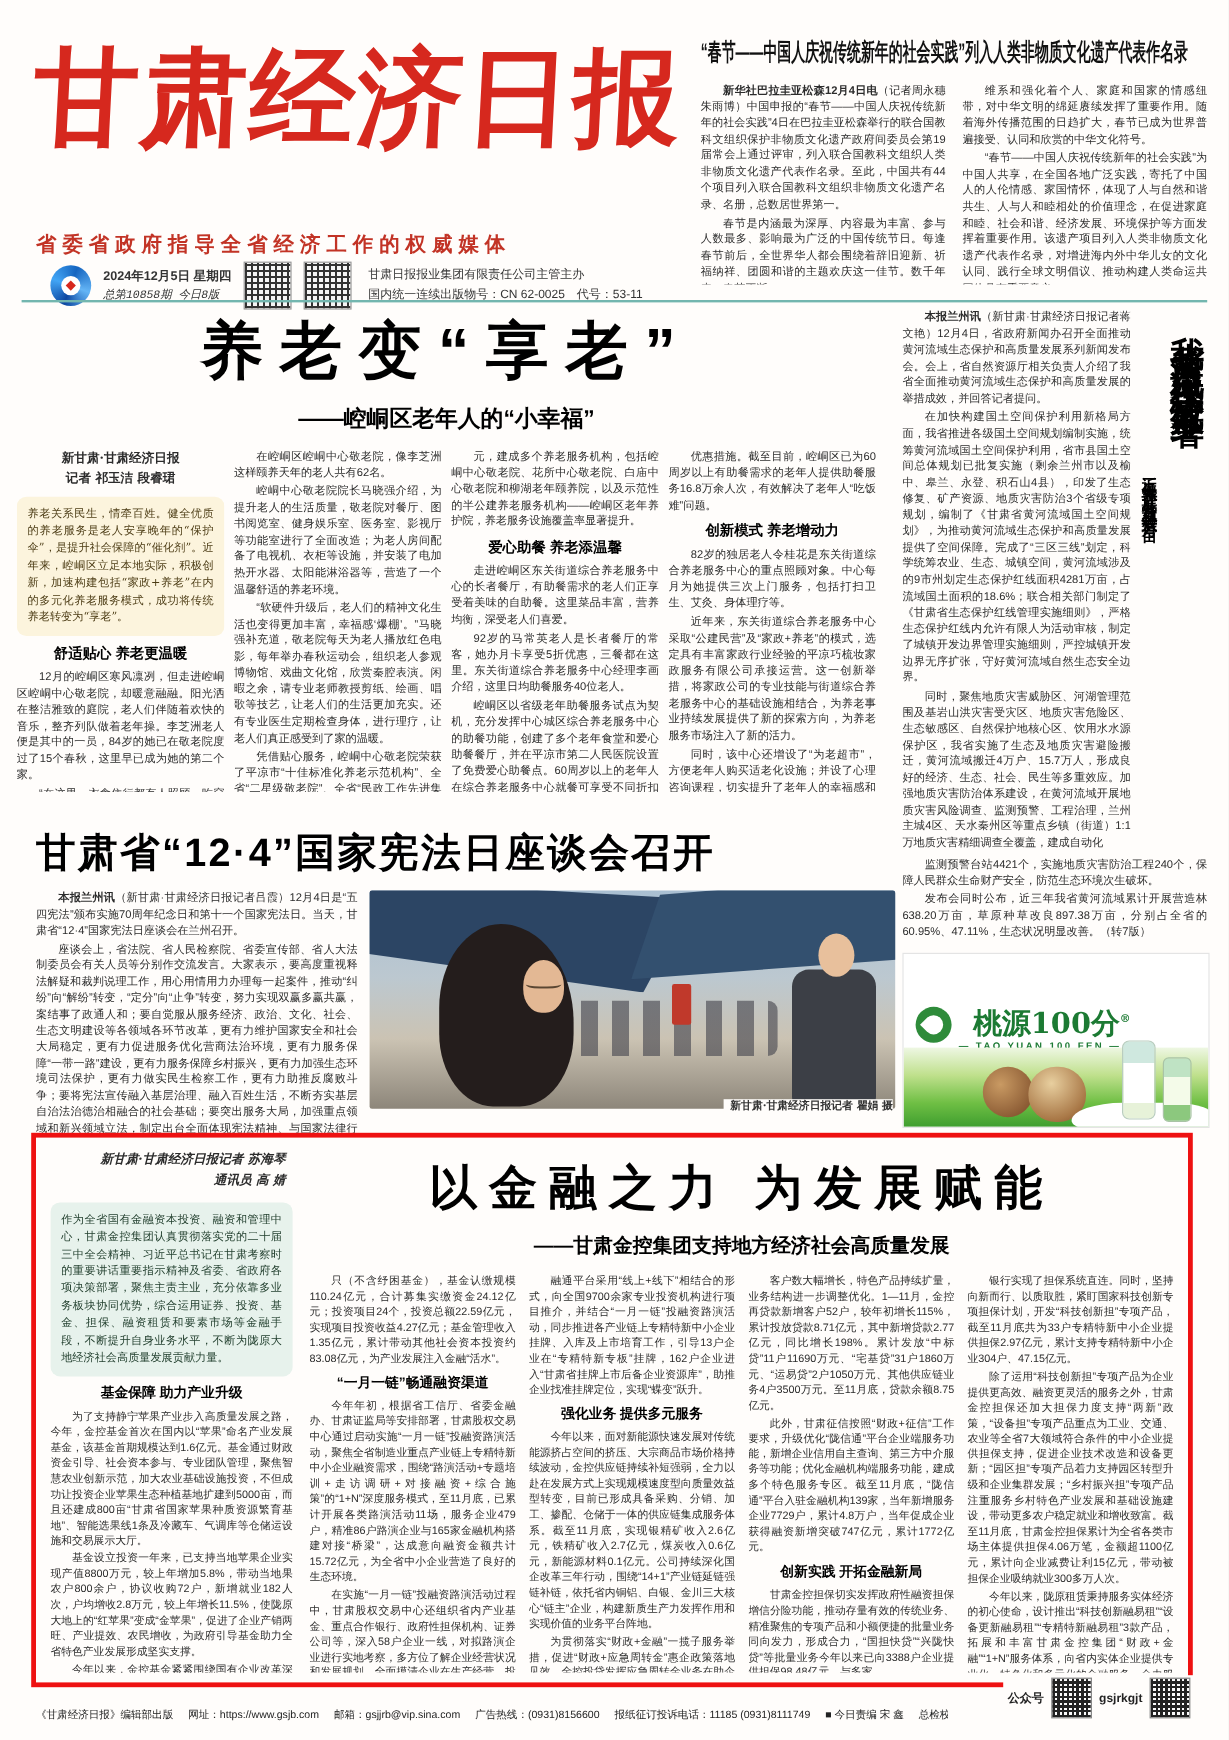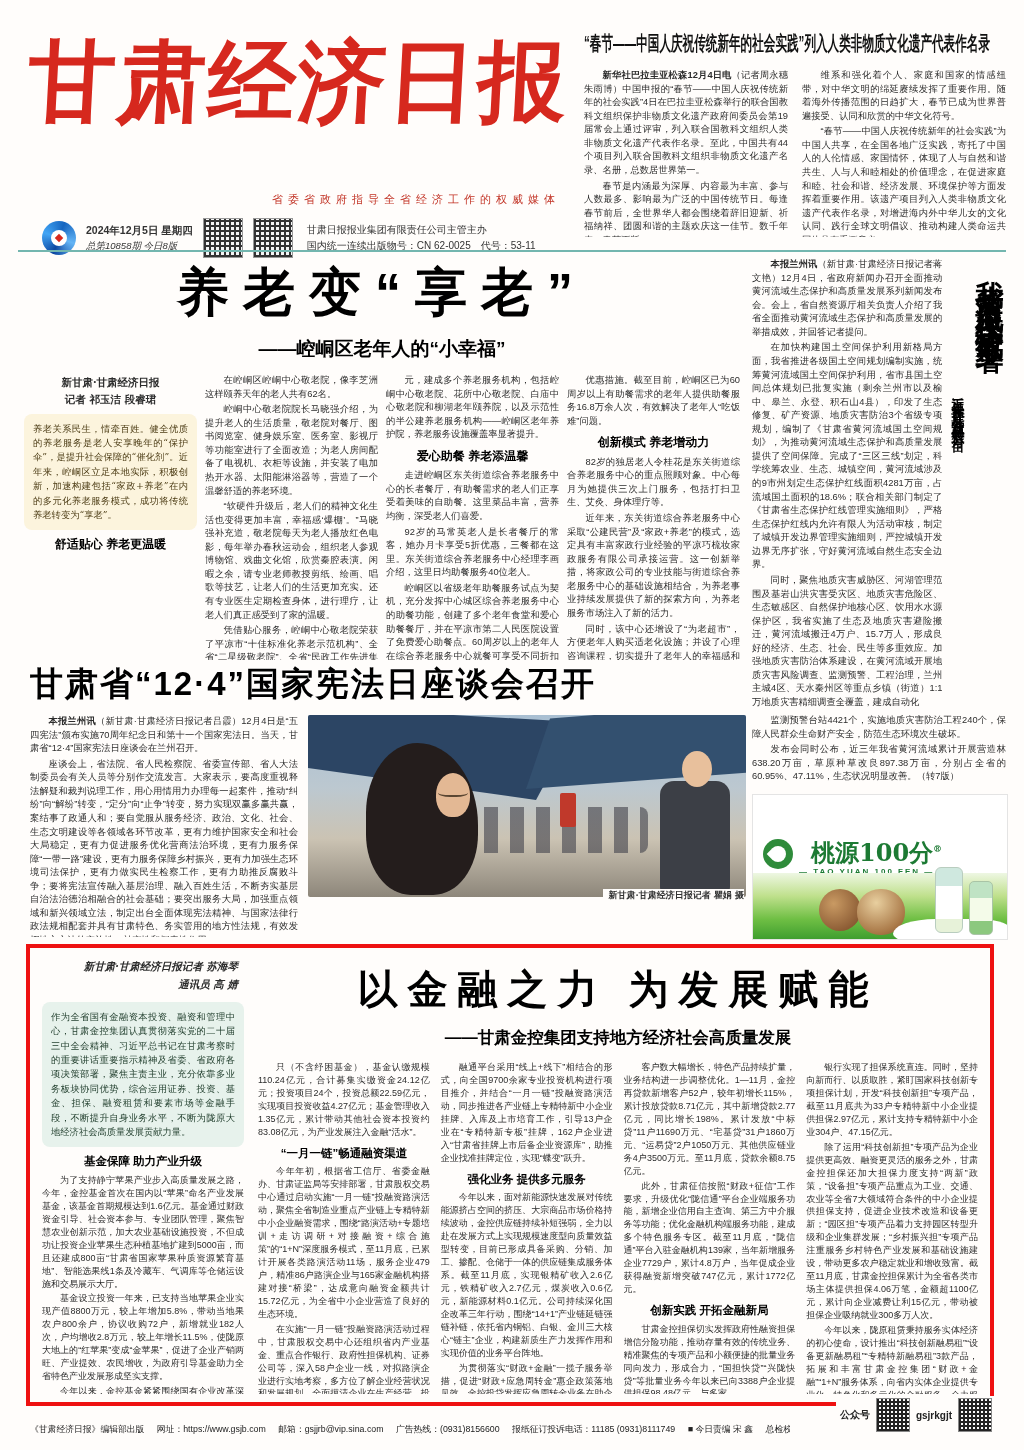--- a/index.html
+++ b/index.html
@@ -9,66 +9,66 @@
   b{font-weight:bold;}
   .body-text{font-size:9.3px;line-height:1.46;text-align:justify;color:#2c2c2c;}
   .subhead{font-weight:bold;text-align:center;font-size:12px;margin:6px 0 4px;text-indent:0;color:#000;}
   .col{flex:1;overflow:hidden;}
 
   
   .header{position:absolute;left:0;top:0;width:1024px;height:254px;}
   .masthead-title{position:absolute;left:28px;top:18px;width:545px;
      font-family:"DejaVu Serif",serif;font-weight:900;font-size:88px;line-height:1.45;
      color:#d6281e;letter-spacing:2px;transform:skewX(-3deg);white-space:nowrap;}
-  .masthead-slogan{position:absolute;left:30px;top:192px;width:530px;text-align:right;
-     color:#c23325;font-weight:normal;font-size:11px;letter-spacing:5px;}
+  .masthead-slogan{position:absolute;left:30px;top:192px;width:530px;text-align:left;
+     color:#c23325;font-weight:bold;font-size:17px;letter-spacing:5px;}
   .info-row{position:absolute;left:42px;top:218px;display:flex;align-items:center;gap:10px;}
   .paper-logo{width:34px;height:34px;border-radius:50%;
      background:conic-gradient(from 20deg,#1565c0,#64b5f6,#0d47a1,#42a5f5,#1565c0);
      position:relative;}
   .paper-logo::after{content:"";position:absolute;left:9px;top:9px;width:16px;height:16px;border-radius:50%;background:#fff;}
   .paper-logo::before{content:"";position:absolute;left:14px;top:14px;width:6px;height:6px;background:#d6281e;transform:rotate(45deg);z-index:2;}
   .date-block{font-size:10.5px;color:#333;line-height:1.5;}
   .date-line1{font-weight:bold;}
-  .date-line2{font-family:Liberation Sans, sans-serif;font-style:italic;font-size:9.5px;}
+  .date-line2{font-family:Liberation Mono, monospace;font-style:italic;font-size:9.5px;}
   .qr{width:38px;height:38px;border:1px solid #999;background-image:
       repeating-linear-gradient(0deg,#333 0 2px,transparent 2px 5px),
       repeating-linear-gradient(90deg,#333 0 2px,#f5f5f5 2px 5px);}
   .pub-block{font-size:10px;color:#333;line-height:1.6;margin-left:4px;}
   .rule-teal{position:absolute;left:18px;right:18px;top:250px;height:2px;background:#73b6af;}
 
   
   .tr-article{position:absolute;left:584px;top:30px;width:422px;height:214px;}
   .tr-headline{font-weight:900;font-size:20px;color:#111;white-space:nowrap;
      transform:scale(0.58,1);transform-origin:left top;width:720px;}
   .tr-cols{display:flex;gap:14px;margin-top:12px;height:168px;overflow:hidden;}
 
   
-  .main-article{position:absolute;left:24px;top:258px;width:716px;height:398px;}
+  .main-article{position:absolute;left:14px;top:258px;width:716px;height:398px;}
   .main-headline{text-align:center;font-size:52px;font-weight:900;letter-spacing:14px;color:#000;}
   .main-subtitle{text-align:center;font-size:19px;font-weight:bold;margin-top:8px;color:#000;}
   .main-cols{display:flex;gap:8px;margin-top:12px;height:286px;overflow:hidden;}
   .byline{font-family:"DejaVu Serif",serif;font-size:10.5px;font-weight:bold;text-align:center;line-height:1.6;margin-bottom:6px;}
   .intro-box{background:#fcf4dd;border-radius:8px;padding:8px 9px;font-family:"DejaVu Serif",serif;
      font-size:9.3px;line-height:1.55;color:#4c3c15;text-align:justify;margin-bottom:4px;}
 
   
   .yr{position:absolute;left:752px;top:258px;width:254px;height:530px;}
   .yr-main{display:flex;height:452px;overflow:hidden;}
   .yr-body{flex:1;overflow:hidden;}
   .yr-sub{writing-mode:vertical-rl;font-size:13px;font-weight:bold;letter-spacing:3px;
      margin-top:128px;margin-left:6px;color:#000;height:300px;}
   .yr-head{writing-mode:vertical-rl;font-size:28px;font-weight:900;letter-spacing:5px;
      line-height:1.2;margin-left:6px;color:#000;}
   .yr-wide{margin-top:4px;height:70px;overflow:hidden;}
 
   
   .con{position:absolute;left:30px;top:662px;width:716px;height:280px;}
   .con-headline{font-size:33px;font-weight:900;letter-spacing:2px;color:#000;
-     text-shadow:0 0 3px #fff,0 0 3px #fff;position:relative;z-index:3;}
+     text-shadow:0 0 3px #fff,0 0 3px #fff;position:relative;z-index:3;margin-top:27px;}
   .con-body{display:flex;gap:10px;margin-top:8px;}
   .con-text{width:268px;height:222px;overflow:hidden;}
   .con-right{flex:1;display:flex;flex-direction:column;}
   .photo{height:182px;border-radius:2px;position:relative;overflow:hidden;
      background:linear-gradient(180deg,#a9bfd2 0%,#bcc8d0 40%,#cbc3b3 68%,#8d867a 100%);}
   .canopy1{position:absolute;left:-30px;top:-10px;width:300px;height:95px;background:#2c4564;
      clip-path:polygon(0 0,100% 18%,86% 100%,0 62%);}
   .canopy2{position:absolute;right:-20px;top:-14px;width:240px;height:88px;background:#33506f;
      clip-path:polygon(10% 20%,100% 0,100% 80%,0 100%);}
   .crowd{position:absolute;left:150px;top:92px;width:190px;height:46px;
@@ -179,20 +179,24 @@
     <div class="main-headline">养老变“享老”</div>
     <div class="main-subtitle">——崆峒区老年人的“小幸福”</div>
     <div class="main-cols body-text">
       <div class="col">
         <div class="byline">
           <div>新甘肃·甘肃经济日报</div>
           <div>记者 祁玉洁 段睿珺</div>
         </div>
         <div class="intro-box">养老关系民生，情牵百姓。健全优质的养老服务是老人安享晚年的“保护伞”，是提升社会保障的“催化剂”。近年来，崆峒区立足本地实际，积极创新，加速构建包括“家政+养老”在内的多元化养老服务模式，成功将传统养老转变为“享老”。</div>
         <div class="subhead">舒适贴心 养老更温暖</div>
+        <div>
+            <p>12月的崆峒区寒风凛冽，但走进崆峒区崆峒中心敬老院，却暖意融融。阳光洒在整洁雅致的庭院，老人们伴随着欢快的音乐，整齐列队做着老年操。李芝洲老人便是其中的一员，84岁的她已在敬老院度过了15个春秋，这里早已成为她的第二个家。</p>
+            <p>“在这里，衣食住行都有人照顾，吃穿不愁，每月还有90元的零花钱。最重要的是，每天能和一群志同道合的老人做健身操，生活愈发充实快乐！”李芝洲老人笑着分享道。</p>
+          </div>
       </div>
       <div class="col">
           <p>在崆峒区崆峒中心敬老院，像李芝洲这样颐养天年的老人共有62名。</p>
           <p>崆峒中心敬老院院长马晓强介绍，为提升老人的生活质量，敬老院对餐厅、图书阅览室、健身娱乐室、医务室、影视厅等功能室进行了全面改造；为老人房间配备了电视机、衣柜等设施，并安装了电加热开水器、太阳能淋浴器等，营造了一个温馨舒适的养老环境。</p>
           <p>“软硬件升级后，老人们的精神文化生活也变得更加丰富，幸福感‘爆棚’。”马晓强补充道，敬老院每天为老人播放红色电影，每年举办春秋运动会，组织老人参观博物馆、戏曲文化馆，欣赏秦腔表演。闲暇之余，请专业老师教授剪纸、绘画、唱歌等技艺，让老人们的生活更加充实。还有专业医生定期检查身体，进行理疗，让老人们真正感受到了家的温暖。</p>
           <p>凭借贴心服务，崆峒中心敬老院荣获了平凉市“十佳标准化养老示范机构”、全省“二星级敬老院”、全省“民政工作先进集体”和“区级精神文明建设先进单位”等荣誉。</p>
         </div>
       <div class="col">
         <div>
             <p>元，建成多个养老服务机构，包括崆峒中心敬老院、花所中心敬老院、白庙中心敬老院和柳湖老年颐养院，以及示范性的半公建养老服务机构——崆峒区老年养护院，养老服务设施覆盖率显著提升。</p>

